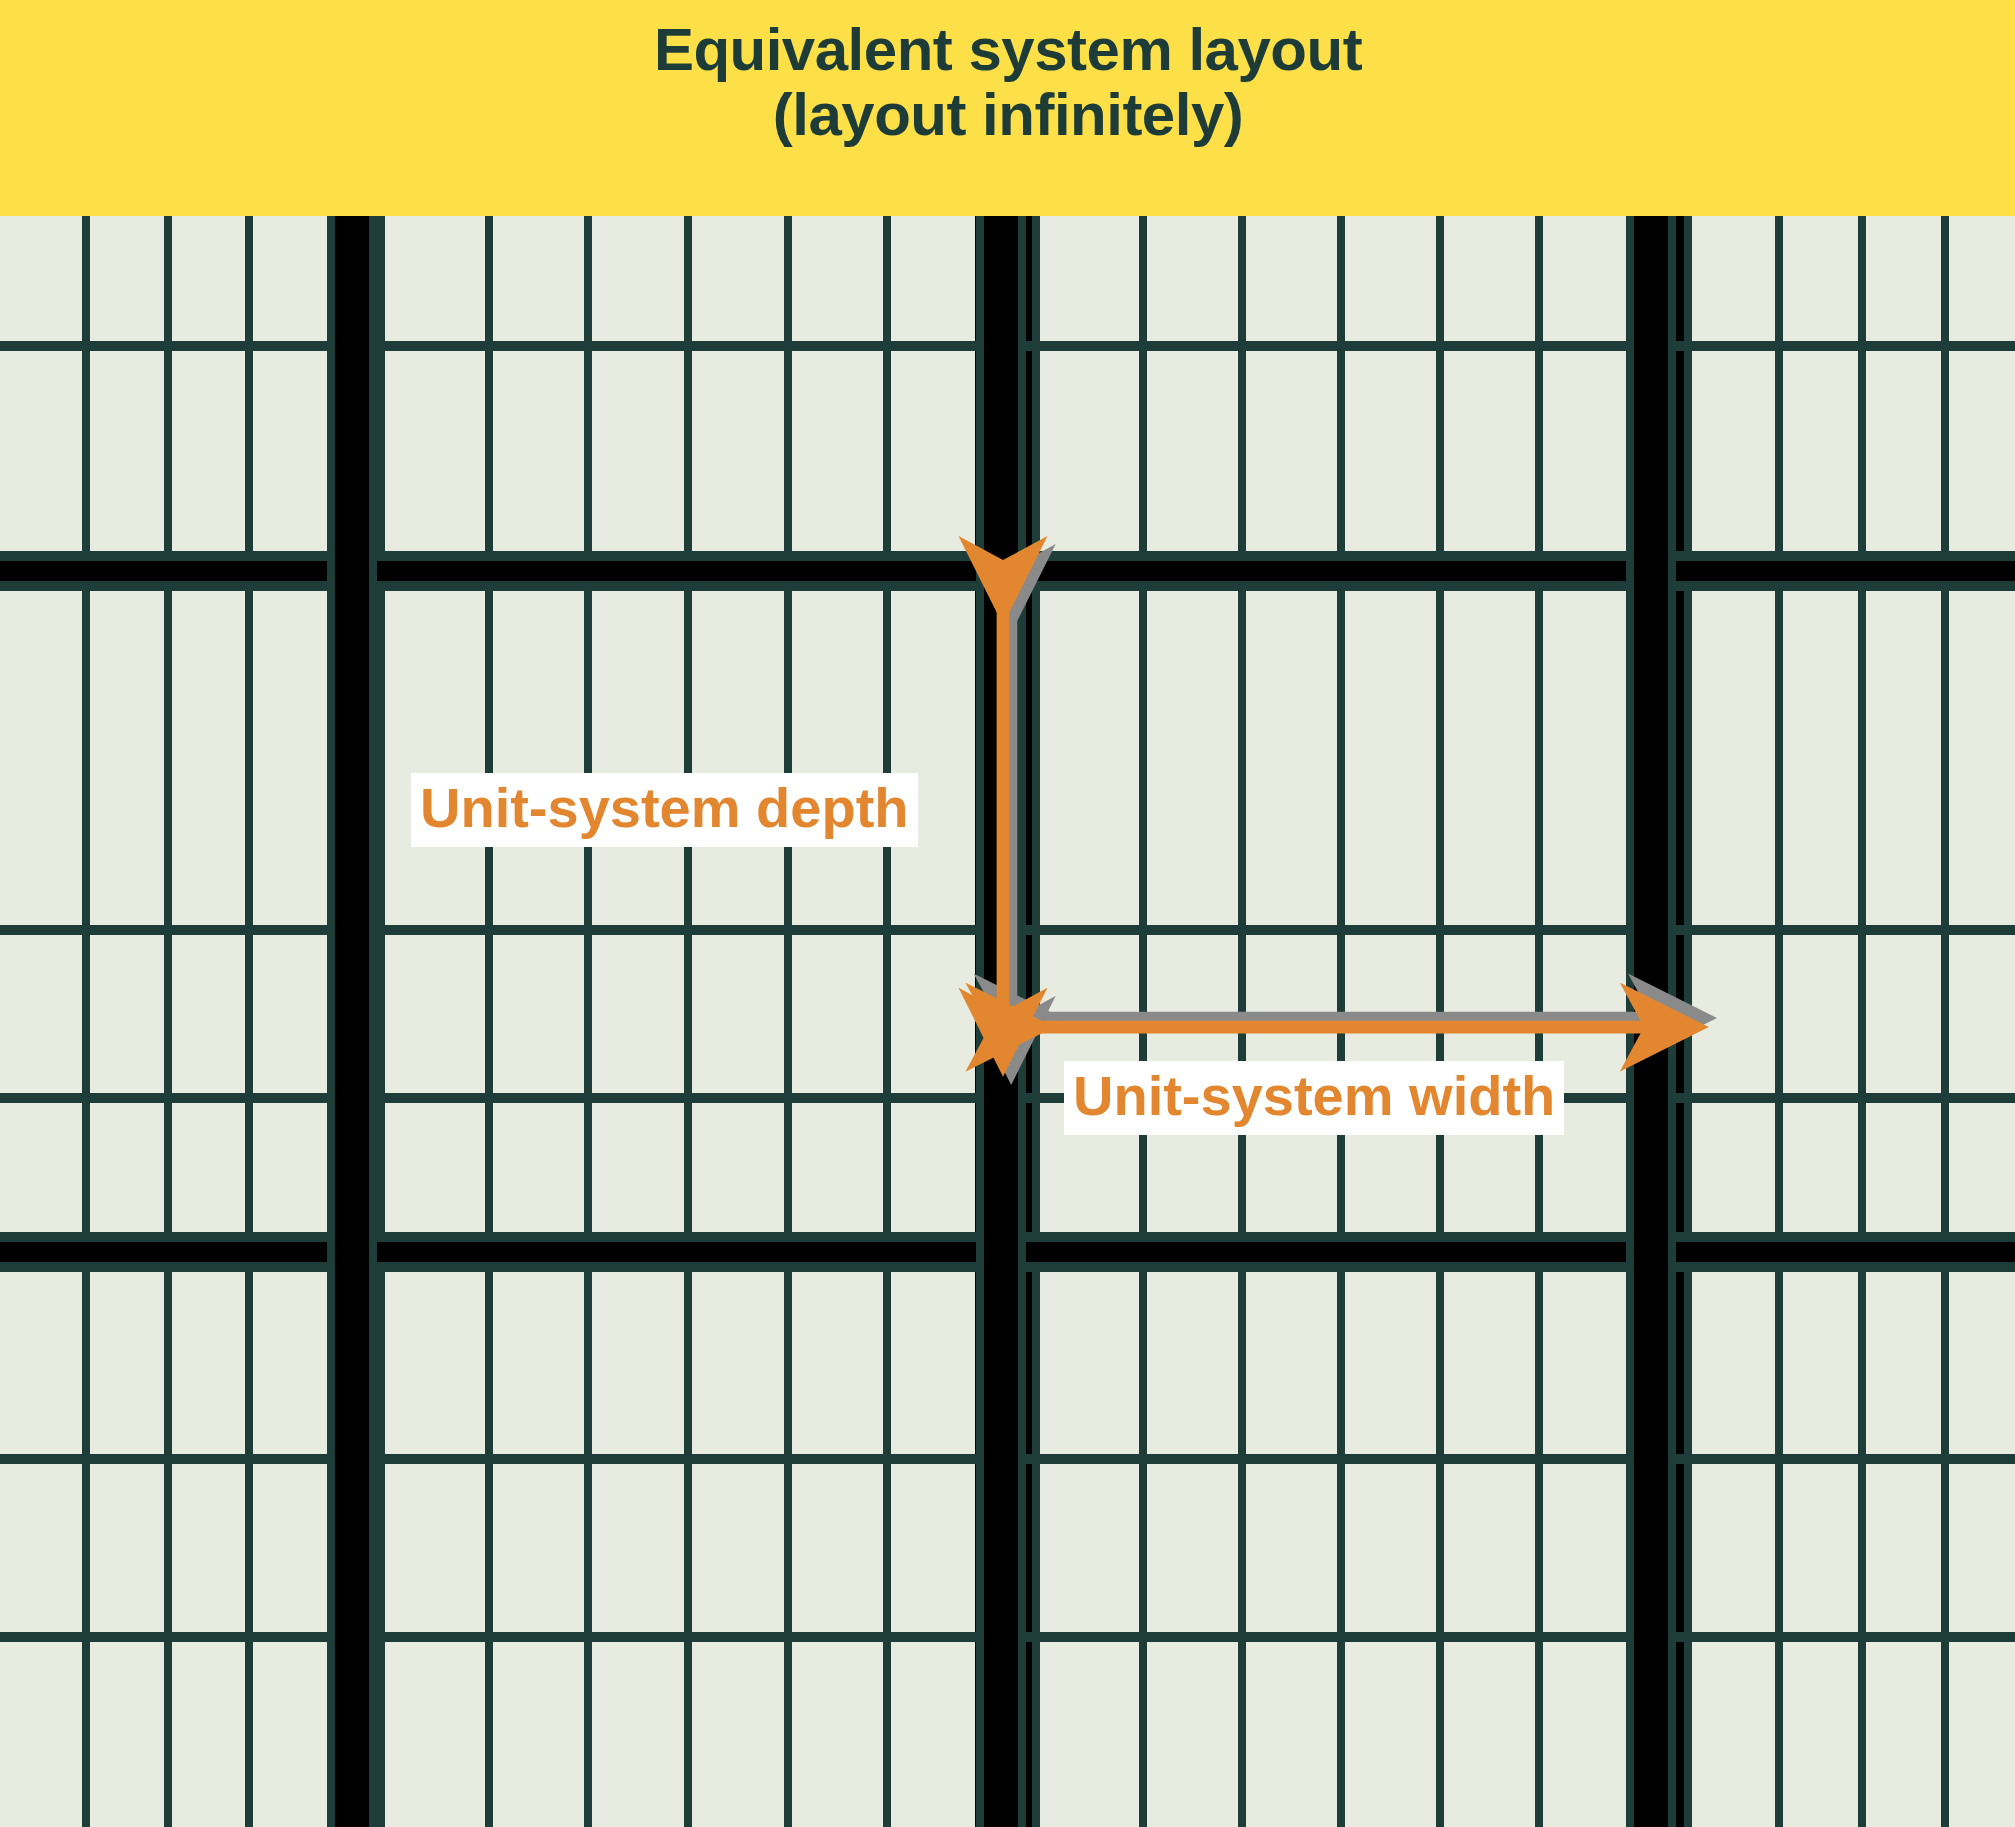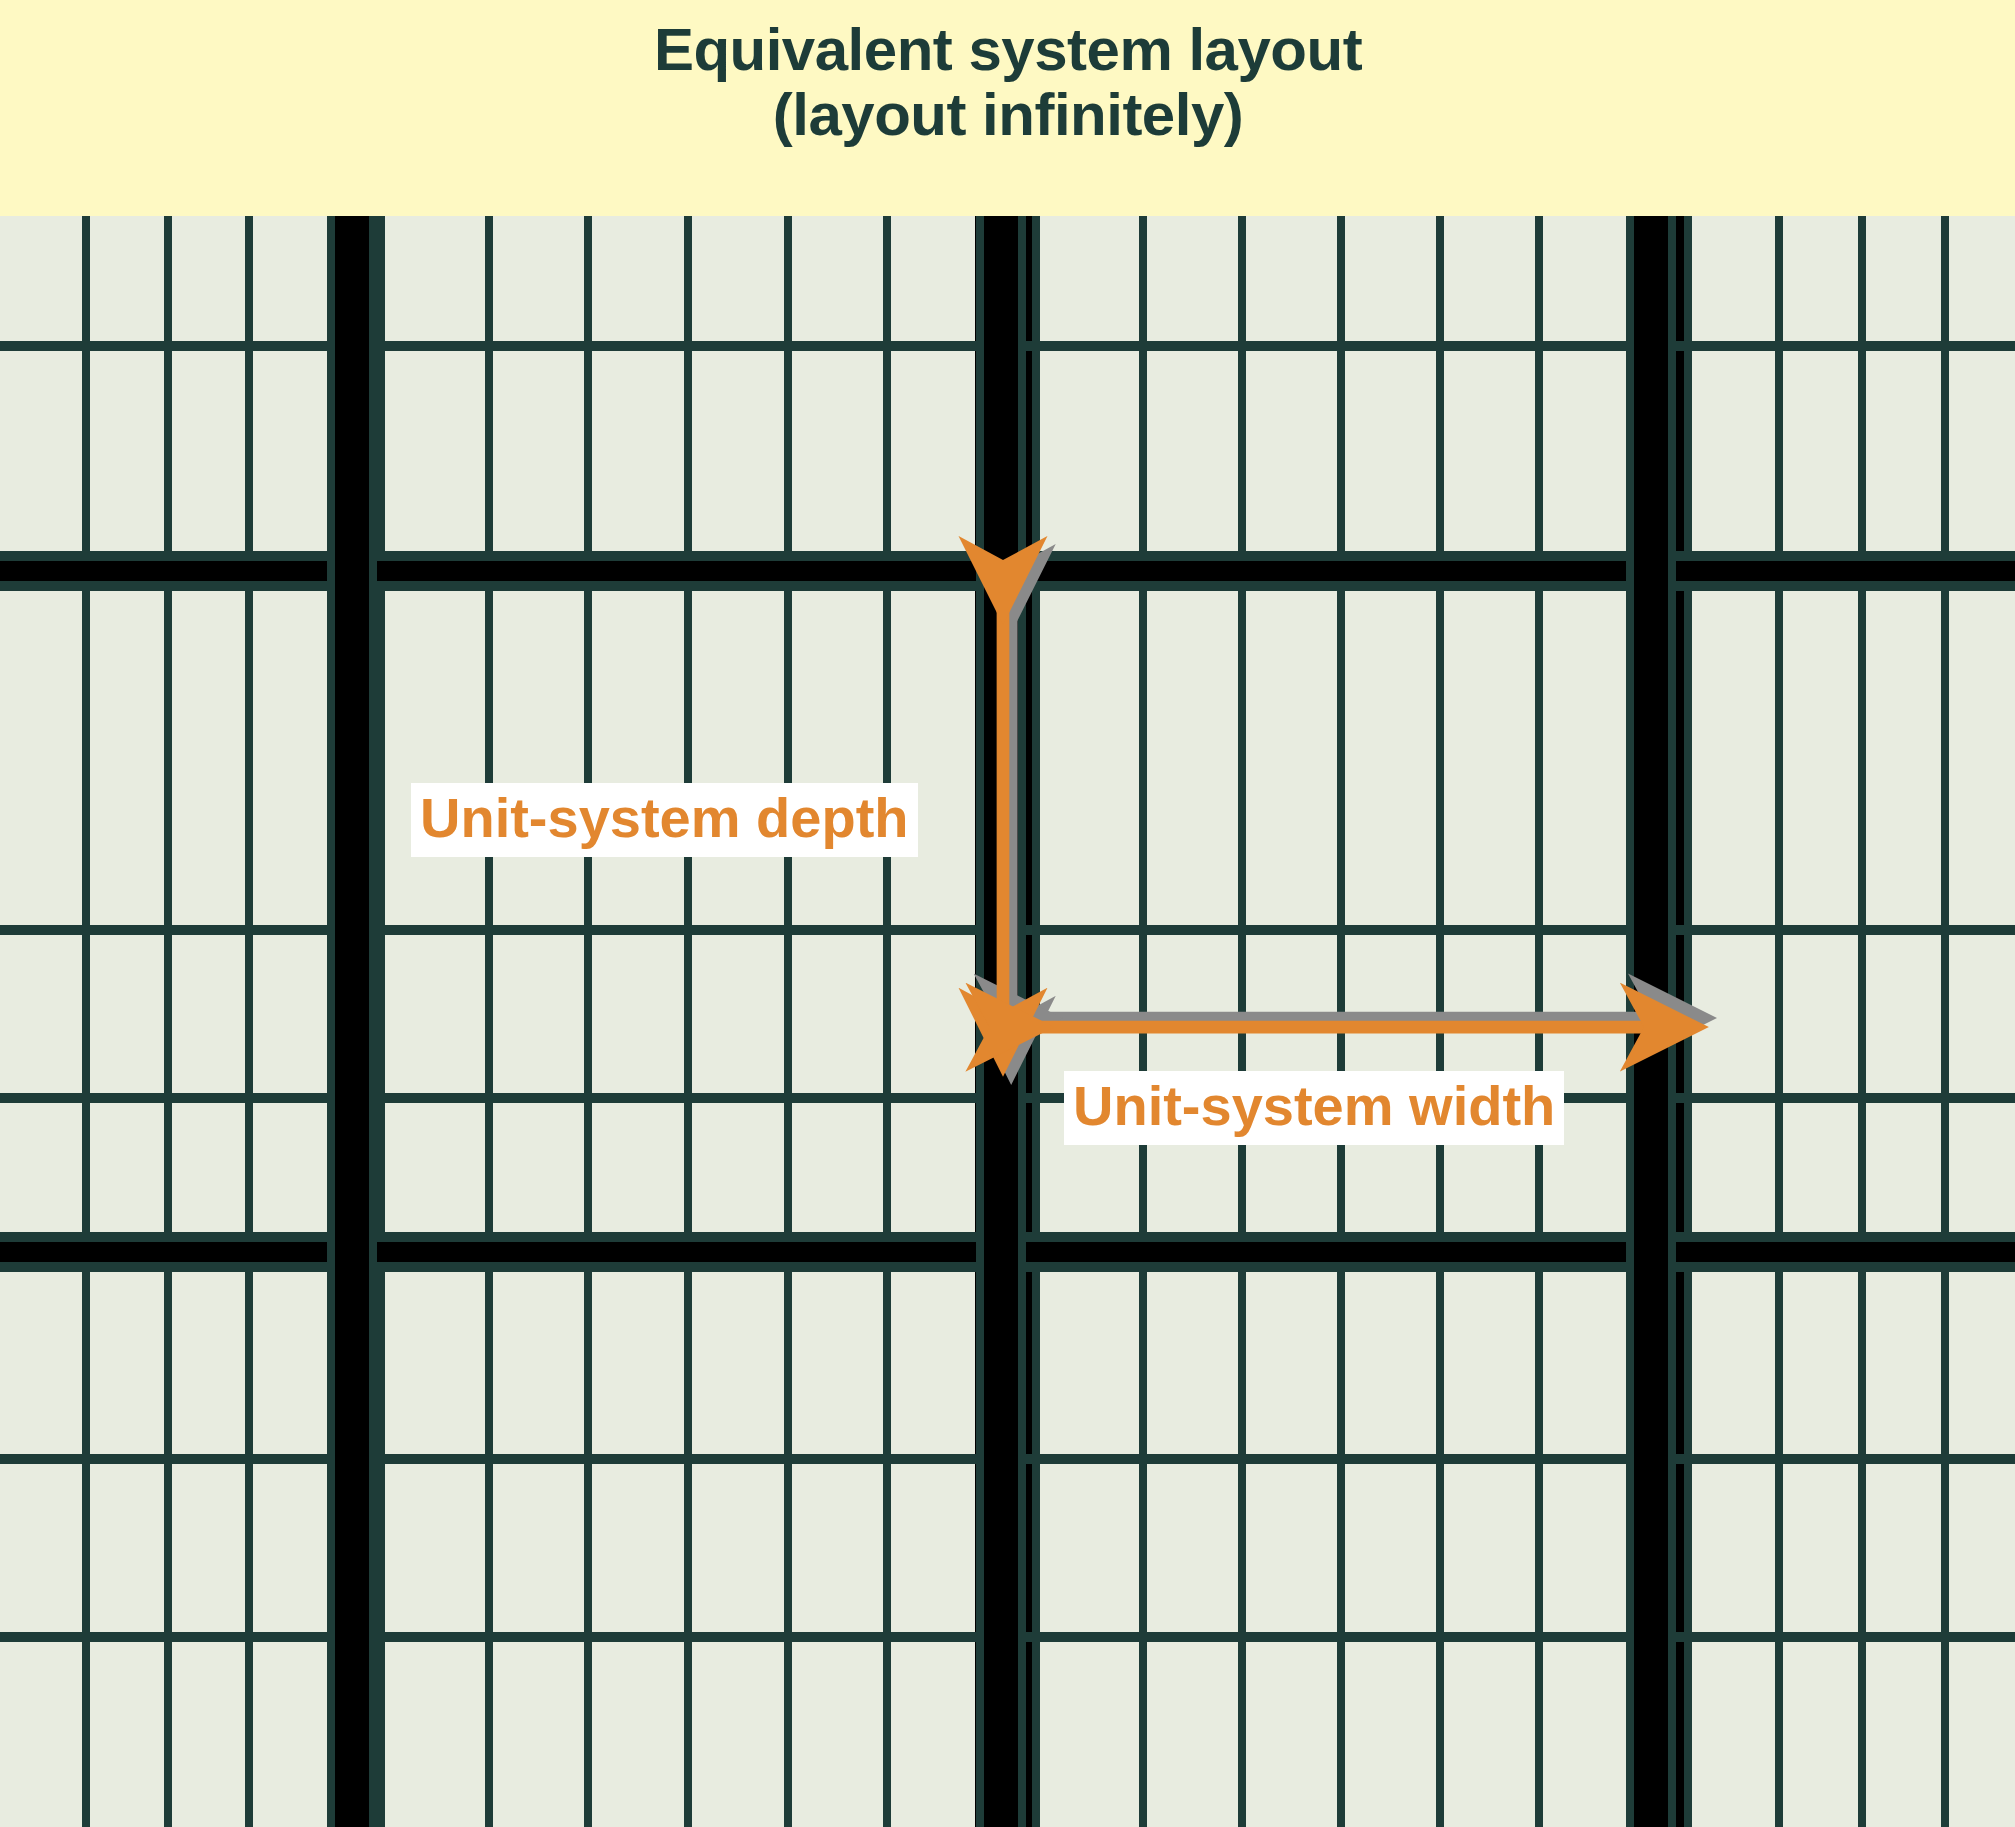--- a/index.html
+++ b/index.html
@@ -1,20 +1,20 @@
 <!DOCTYPE html>
 <html style="font-size:14.5px"><head>
 <meta charset="utf-8">
 <style>
   html,body{margin:0;padding:0;background:#000;}
   body{width:2016px;height:1827px;position:relative;overflow:hidden;
        font-family:"Liberation Sans", sans-serif;}
 
   
-  #stage{position:absolute;left:0;top:0;width:2016px;height:1827px;background:#fef9c3;}
+  #stage{position:absolute;left:0;top:0;width:2016px;height:1827px;background:#fde047;}
 
   
   #title{position:absolute;left:0;top:18px;width:2016px;text-align:center;
          color:#1d3c38;font-weight:bold;font-size:60px;line-height:1.08;
          letter-spacing:-0.5px;}
   #title div{white-space:pre;}
 
   
   #grid{position:absolute;left:0;top:216px;width:2016px;height:1611px;
         background:#000;overflow:hidden;}
@@ -28,21 +28,21 @@
   
   .hstreet{position:absolute;left:0;width:2016px;background:#000;}
 
   
   .arrowsvg{position:absolute;left:0;top:0;width:2016px;height:1827px;
             overflow:visible;pointer-events:none;}
 
   
   .dimlabel{position:absolute;background:#ffffff;color:#e2872f;
             font-weight:bold;font-size:56px;line-height:1.12;
-            padding:3.6px 9px 7.3px 9px;white-space:nowrap;margin-top:10px;}
+            padding:3.6px 9px 7.3px 9px;white-space:nowrap;}
 </style>
 </head>
 <body>
 
 <div id="stage">
 
   <div id="title">
     <div>Equivalent system layout</div>
     <div>(layout infinitely)</div>
   </div>

